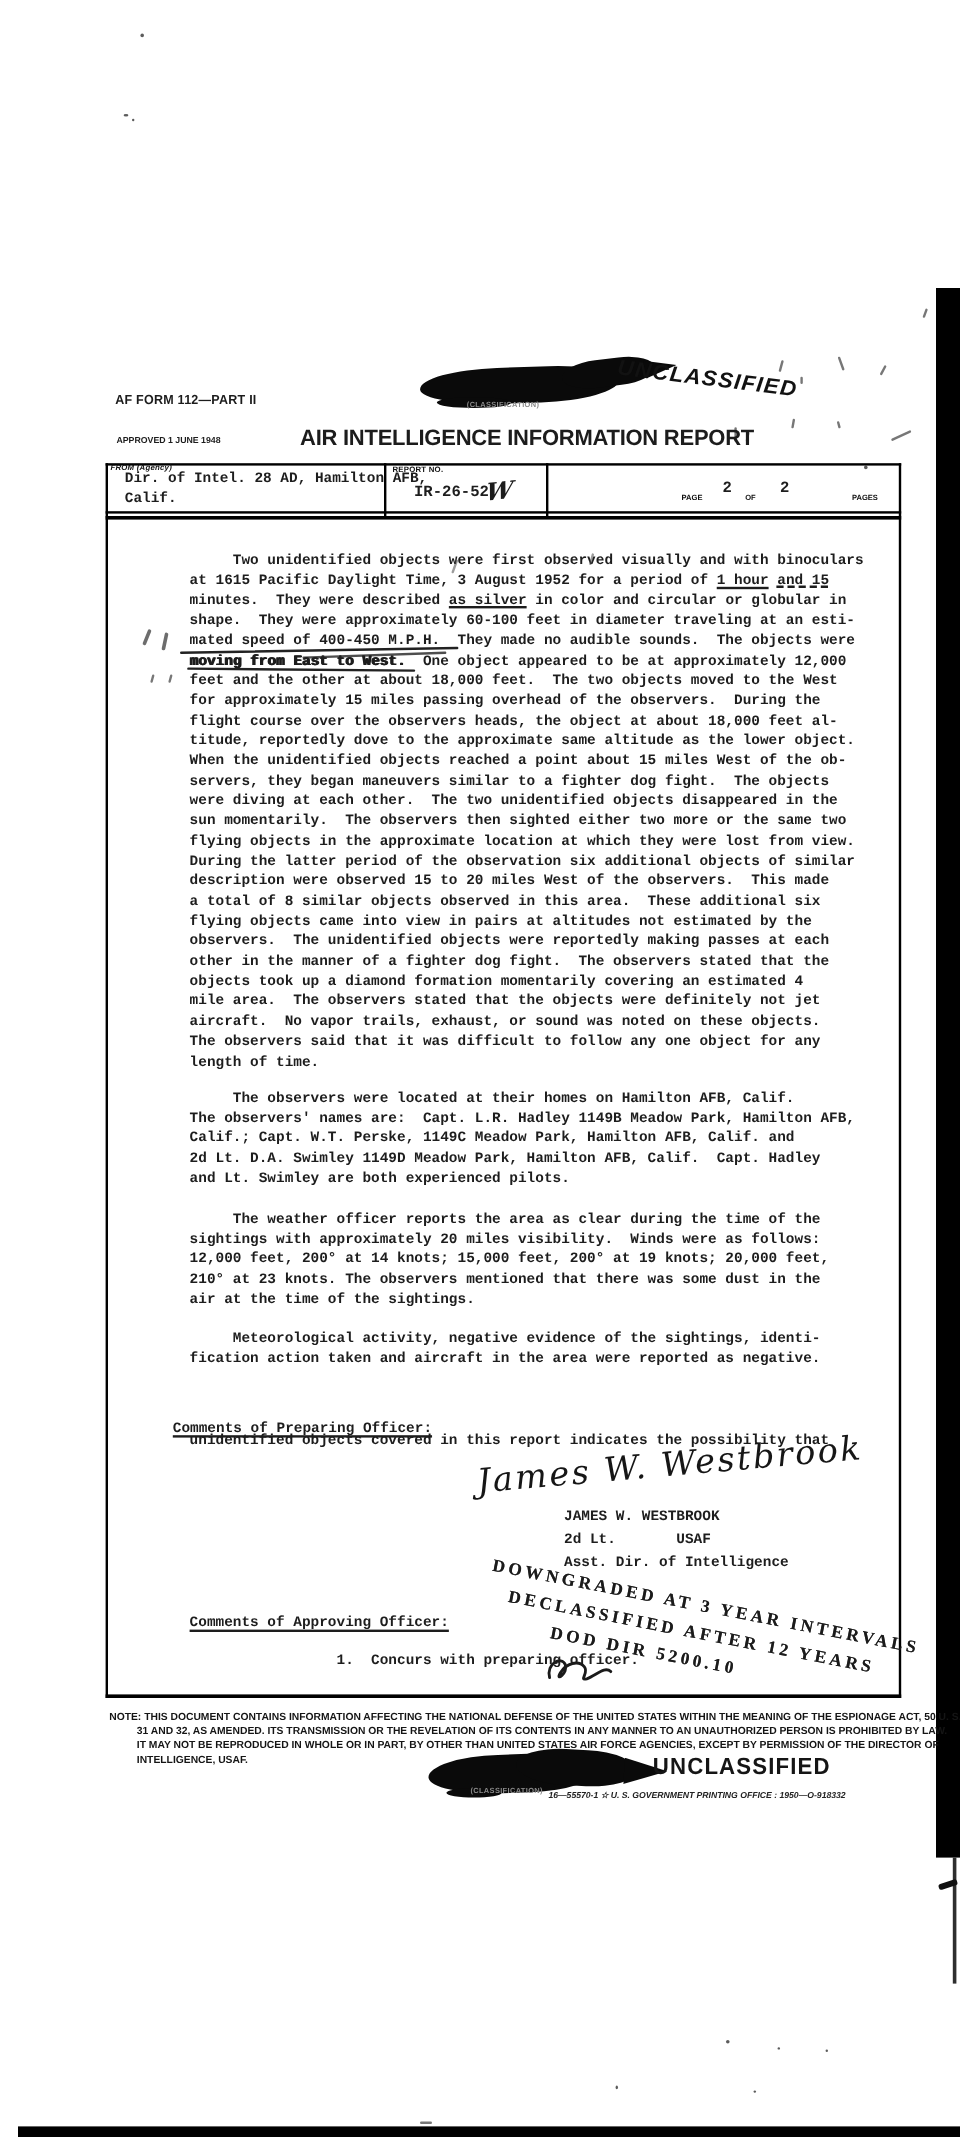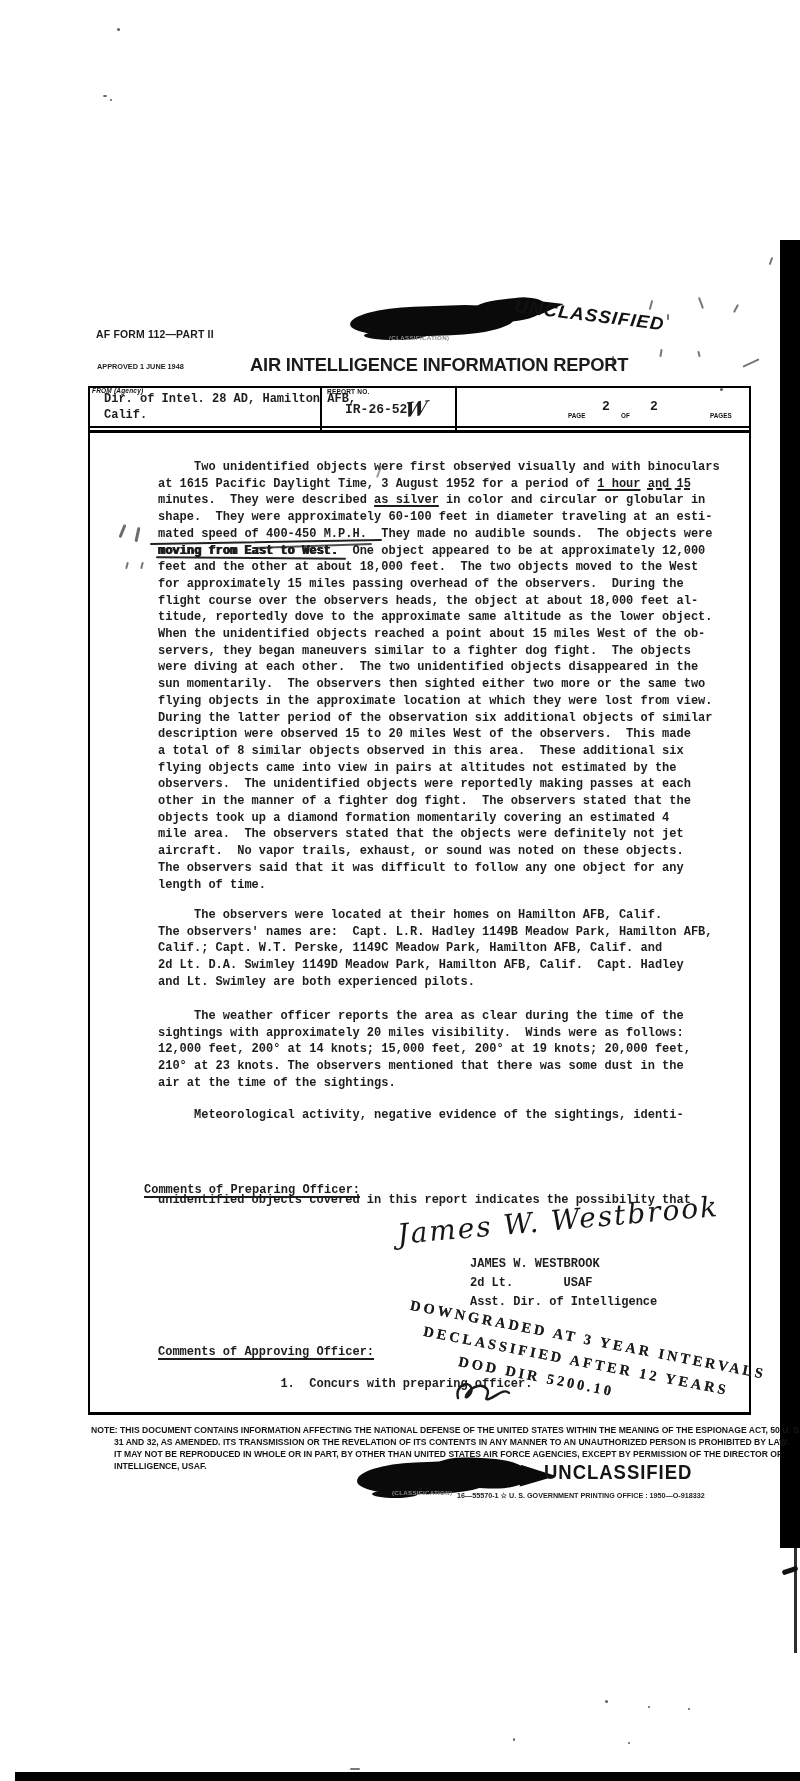--- a/index.html
+++ b/index.html
@@ -106,21 +106,21 @@
   <div class="abs typed" style="left:650px;top:399px;font-size:13px;">2</div>
   <div class="abs smalllabel" style="left:710px;top:412px;">PAGES</div>
 
   <div class="border-line" style="left:88px;top:432px;width:2px;height:983px;"></div>
   <div class="border-line" style="left:749px;top:432px;width:2px;height:983px;"></div>
   <div class="border-line" style="left:88px;top:1412px;width:663px;height:3px;"></div>
 
   <div class="abs typed" style="left:158px;top:459px;"><div><span>     Two unidentified objects were first observed visually and with binoculars</span></div><div><span>at 1615 Pacific Daylight Time, 3 August 1952 for a period of </span><span class="u">1 hour</span><span> </span><span class="u-dot">and 15</span></div><div><span>minutes.  They were described </span><span class="u">as silver</span><span> in color and circular or globular in</span></div><div><span>shape.  They were approximately 60-100 feet in diameter traveling at an esti-</span></div><div><span>mated speed of 400-450 M.P.H.  They made no audible sounds.  The objects were</span></div><div><span class="b">moving from East to West.</span><span>  One object appeared to be at approximately 12,000</span></div><div><span>feet and the other at about 18,000 feet.  The two objects moved to the West</span></div><div><span>for approximately 15 miles passing overhead of the observers.  During the</span></div><div><span>flight course over the observers heads, the object at about 18,000 feet al-</span></div><div><span>titude, reportedly dove to the approximate same altitude as the lower object.</span></div><div><span>When the unidentified objects reached a point about 15 miles West of the ob-</span></div><div><span>servers, they began maneuvers similar to a fighter dog fight.  The objects</span></div><div><span>were diving at each other.  The two unidentified objects disappeared in the</span></div><div><span>sun momentarily.  The observers then sighted either two more or the same two</span></div><div><span>flying objects in the approximate location at which they were lost from view.</span></div><div><span>During the latter period of the observation six additional objects of similar</span></div><div><span>description were observed 15 to 20 miles West of the observers.  This made</span></div><div><span>a total of 8 similar objects observed in this area.  These additional six</span></div><div><span>flying objects came into view in pairs at altitudes not estimated by the</span></div><div><span>observers.  The unidentified objects were reportedly making passes at each</span></div><div><span>other in the manner of a fighter dog fight.  The observers stated that the</span></div><div><span>objects took up a diamond formation momentarily covering an estimated 4</span></div><div><span>mile area.  The observers stated that the objects were definitely not jet</span></div><div><span>aircraft.  No vapor trails, exhaust, or sound was noted on these objects.</span></div><div><span>The observers said that it was difficult to follow any one object for any</span></div><div><span>length of time.</span></div></div>
   <div class="abs typed" style="left:158px;top:907px;"><div><span>     The observers were located at their homes on Hamilton AFB, Calif.</span></div><div><span>The observers' names are:  Capt. L.R. Hadley 1149B Meadow Park, Hamilton AFB,</span></div><div><span>Calif.; Capt. W.T. Perske, 1149C Meadow Park, Hamilton AFB, Calif. and</span></div><div><span>2d Lt. D.A. Swimley 1149D Meadow Park, Hamilton AFB, Calif.  Capt. Hadley</span></div><div><span>and Lt. Swimley are both experienced pilots.</span></div></div>
   <div class="abs typed" style="left:158px;top:1008px;"><div><span>     The weather officer reports the area as clear during the time of the</span></div><div><span>sightings with approximately 20 miles visibility.  Winds were as follows:</span></div><div><span>12,000 feet, 200° at 14 knots; 15,000 feet, 200° at 19 knots; 20,000 feet,</span></div><div><span>210° at 23 knots. The observers mentioned that there was some dust in the</span></div><div><span>air at the time of the sightings.</span></div></div>
-  <div class="abs typed" style="left:158px;top:1107px;"><div><span>     Meteorological activity, negative evidence of the sightings, identi-</span></div></div>
+  <div class="abs typed" style="left:158px;top:1107px;"><div><span>     Meteorological activity, negative evidence of the sightings, identi-</span></div><div><span>fication action taken and aircraft in the area were reported as negative.</span></div></div>
 
   <div class="handline" style="left:150px;top:541px;width:232px;transform:rotate(-1deg);"></div>
   <div class="handline" style="left:252px;top:545px;width:120px;transform:rotate(-2deg);opacity:.8;"></div>
   <div class="handline" style="left:156px;top:557px;width:190px;transform:rotate(.5deg);"></div>
 
   <div class="mark" style="left:121px;top:524px;width:2.5px;height:14px;transform:rotate(22deg);background:#3c3c3c;"></div>
   <div class="mark" style="left:136px;top:527px;width:2.5px;height:15px;transform:rotate(12deg);background:#3c3c3c;"></div>
   <div class="mark" style="left:126px;top:562px;width:2px;height:7px;transform:rotate(15deg);"></div>
   <div class="mark" style="left:141px;top:562px;width:2px;height:7px;transform:rotate(15deg);"></div>
   <div class="mark" style="left:378px;top:466px;width:2px;height:12px;transform:rotate(20deg);opacity:.55;"></div>
@@ -158,15 +158,15 @@
   <div>
     <div class="blob" style="left:357px;top:1462px;width:140px;height:32px;border-radius:48% 42% 45% 50%/60% 52% 58% 55%;transform:rotate(-2deg);"></div>
     <div class="blob" style="left:430px;top:1458px;width:100px;height:30px;border-radius:45%/55%;transform:rotate(3deg);"></div>
     <div class="blob" style="left:520px;top:1466px;width:36px;height:22px;clip-path:polygon(0 0,100% 40%,0 100%);transform:rotate(4deg);"></div>
     <div class="blob" style="left:372px;top:1490px;width:46px;height:8px;border-radius:50%;"></div>
   </div>
   <div class="abs faint-label" style="left:392px;top:1489px;">(CLASSIFICATION)</div>
 
   <div class="abs unc-print" style="left:544px;top:1461px;">UNCLASSIFIED</div>
 
-  <div class="abs print-line" style="left:457px;top:1491px;">16—55570-1     ☆     U. S. GOVERNMENT PRINTING OFFICE : 1950—O-918332</div>
+  <div class="abs print-line" style="left:457px;top:1491px;font-style:italic;">16—55570-1     ☆     U. S. GOVERNMENT PRINTING OFFICE : 1950—O-918332</div>
 
 </div>
 
 </body></html>

